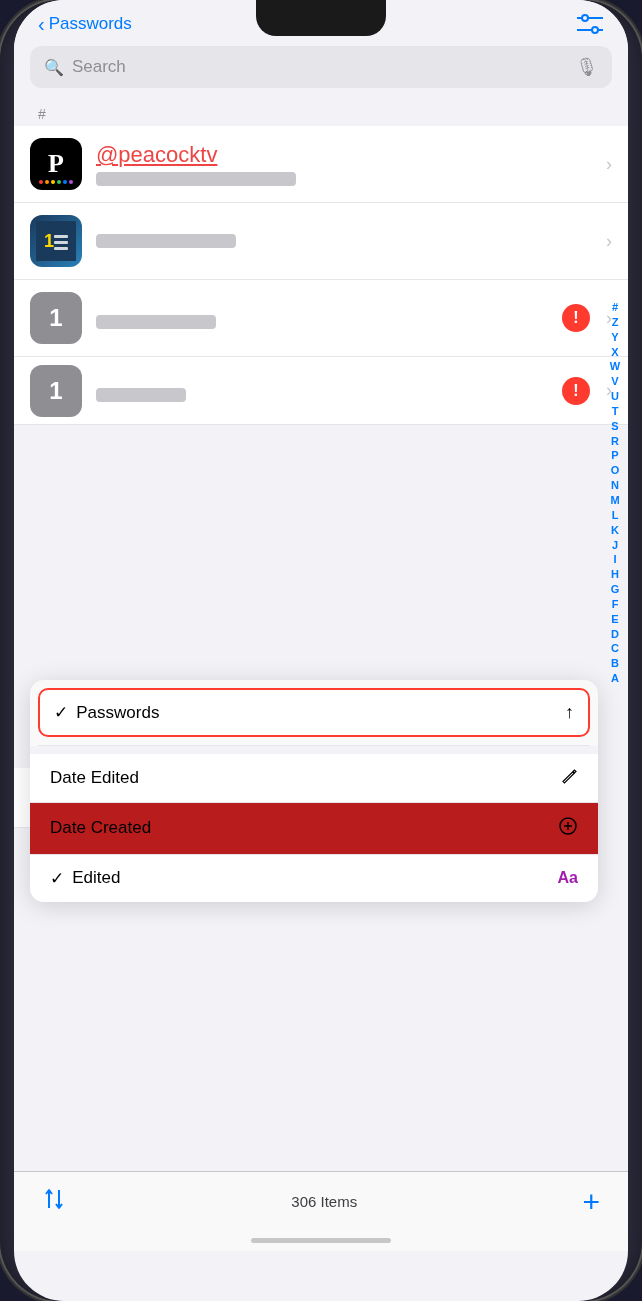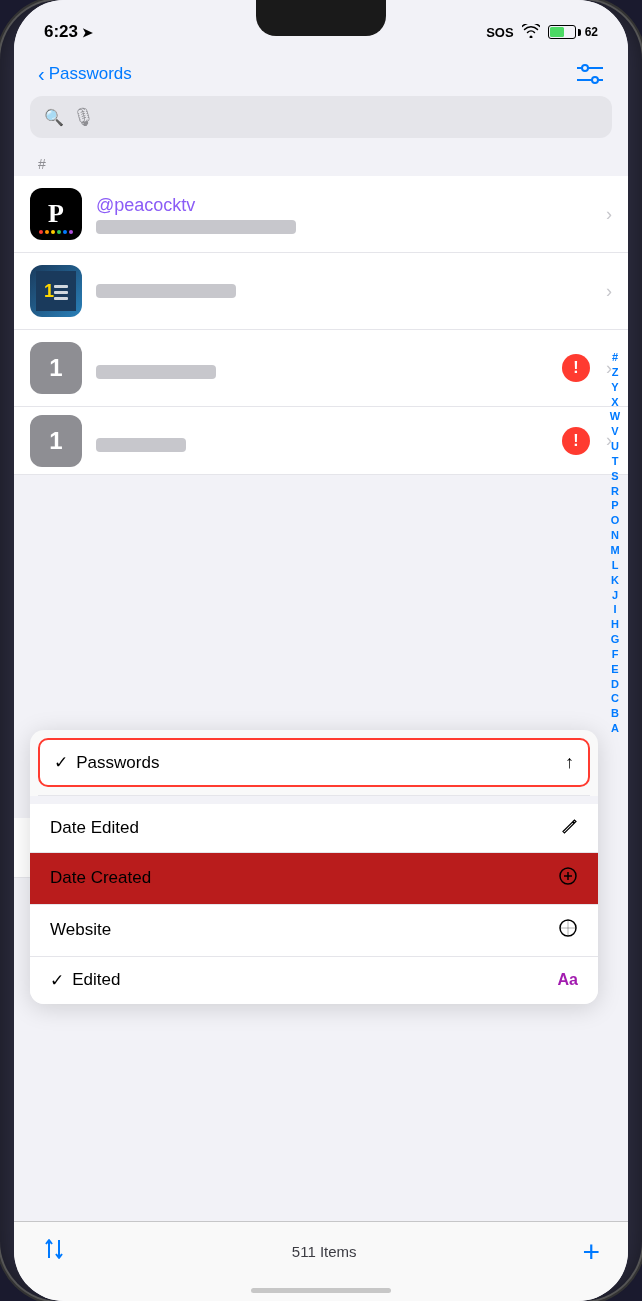--- a/index.html
+++ b/index.html
@@ -243,24 +243,25 @@
       background: #8e8e93;
       font-size: 24px;
     }
 
     .item-info {
       flex: 1;
       min-width: 0;
     }
 
     .item-title {
-      font-size: 18px;
-      color: #8b5cf6;
+      font-size: 22px;
+      color: #ef4444;
       font-weight: 400;
       margin-bottom: 4px;
+      text-decoration: underline;
     }
 
     .item-subtitle {
       height: 14px;
       background: #c7c7cc;
       border-radius: 4px;
     }
 
     .item-subtitle-wide { width: 200px; }
     .item-subtitle-med { width: 140px; }
@@ -411,45 +412,20 @@
 
   </style>
 </head>
 <body>
 
 <div class="phone-frame">
   <div class="phone-screen">
 
     <div class="notch"></div>
 
-    <div class="status-bar">
-      <div class="status-time">
-        <span>6:23</span>
-        <span style="font-size:13px;">➤</span>
-      </div>
-      <div style="width:130px;"></div>
-      <div class="status-right">
-        <span class="status-sos">SOS</span>
-        <span class="wifi-icon">
-          <svg width="18" height="14" viewBox="0 0 18 14">
-            <path d="M9 11.5a1.5 1.5 0 110 3 1.5 1.5 0 010-3z" fill="#000"></path>
-            <path d="M5.5 8.5a5 5 0 017 0" stroke="#000" stroke-width="1.5" fill="none" stroke-linecap="round"></path>
-            <path d="M2.5 5.5a9 9 0 0113 0" stroke="#000" stroke-width="1.5" fill="none" stroke-linecap="round"></path>
-            <path d="M0 2.5a13 13 0 0118 0" stroke="#000" stroke-width="1.5" fill="none" stroke-linecap="round"></path>
-          </svg>
-        </span>
-        <div class="battery-icon">
-          <div class="battery-body">
-            <div class="battery-fill"></div>
-          </div>
-          <div class="battery-tip"></div>
-          <span class="battery-pct">62</span>
-        </div>
-      </div>
-    </div>
 
     <div class="content-area">
 
       <div class="nav-bar">
         <div class="back-btn">
           <span class="back-chevron">‹</span>
           <span>Passwords</span>
         </div>
         <div class="nav-right">
 
@@ -463,20 +439,21 @@
               <line x1="21" y1="17" x2="26" y2="17" stroke="#007aff" stroke-width="2"></line>
             </svg>
           </div>
         </div>
       </div>
 
 
       <div class="search-container">
         <div class="search-bar">
           <span class="search-icon">🔍</span>
+          <span class="search-placeholder">Search</span>
           <span class="mic-icon">🎙</span>
         </div>
       </div>
 
       <div class="section-header list-section-bg">
         <span>#</span>
       </div>
 
       <div class="list-container">
 
@@ -597,49 +574,39 @@
           <span style="flex:1;font-size:17px;color:#000;">Date Created</span>
           <span style="font-size:18px;color:#000;">
             <svg width="20" height="20" viewBox="0 0 20 20">
                 <circle cx="10" cy="10" r="8" stroke="#000" stroke-width="1.5" fill="none"></circle>
                 <line x1="10" y1="6" x2="10" y2="14" stroke="#000" stroke-width="1.5"></line>
                 <line x1="6" y1="10" x2="14" y2="10" stroke="#000" stroke-width="1.5"></line>
               </svg>
           </span>
         </div>
 
-        <div style="padding:13px 20px;display:flex;align-items:center;cursor:pointer;background:#fff;border-bottom:0.5px solid #e5e5ea;">
-          <span style="flex:1;font-size:17px;color:#000;">Website</span>
-          <span style="font-size:18px;color:#000;">
-            <svg width="20" height="20" viewBox="0 0 20 20">
-                <circle cx="10" cy="10" r="8" stroke="#000" stroke-width="1.5" fill="none"></circle>
-                <line x1="10" y1="2" x2="10" y2="18" stroke="#000" stroke-width="1" opacity="0.3"></line>
-                <line x1="2" y1="10" x2="18" y2="10" stroke="#000" stroke-width="1" opacity="0.3"></line>
-              </svg>
-          </span>
-        </div>
 
         <div style="padding:13px 20px;display:flex;align-items:center;cursor:pointer;background:#fff;">
           <span style="font-size:17px;color:#000;margin-right:8px;">✓</span>
           <span style="flex:1;font-size:17px;color:#000;">Edited</span>
           <span style="font-size:16px;color:#a21caf;font-weight:600;">Aa</span>
         </div>
 
       </div>
 
       <div class="bottom-toolbar">
         <span class="toolbar-sort-icon">
           <svg width="24" height="24" viewBox="0 0 24 24">
             <polyline points="7,3 7,21" stroke="#007aff" stroke-width="2" fill="none"></polyline>
             <polyline points="4,7 7,3 10,7" stroke="#007aff" stroke-width="2" fill="none" stroke-linejoin="round"></polyline>
             <polyline points="17,21 17,3" stroke="#007aff" stroke-width="2" fill="none"></polyline>
             <polyline points="14,17 17,21 20,17" stroke="#007aff" stroke-width="2" fill="none" stroke-linejoin="round"></polyline>
           </svg>
         </span>
-        <span class="toolbar-count">511 Items</span>
+        <span class="toolbar-count">306 Items</span>
         <span class="toolbar-add" style="font-size:30px;color:#007aff;line-height:1;">+</span>
       </div>
 
       <div class="home-indicator"></div>
 
     </div>
   </div>
 </div>
 
 </body></html>

